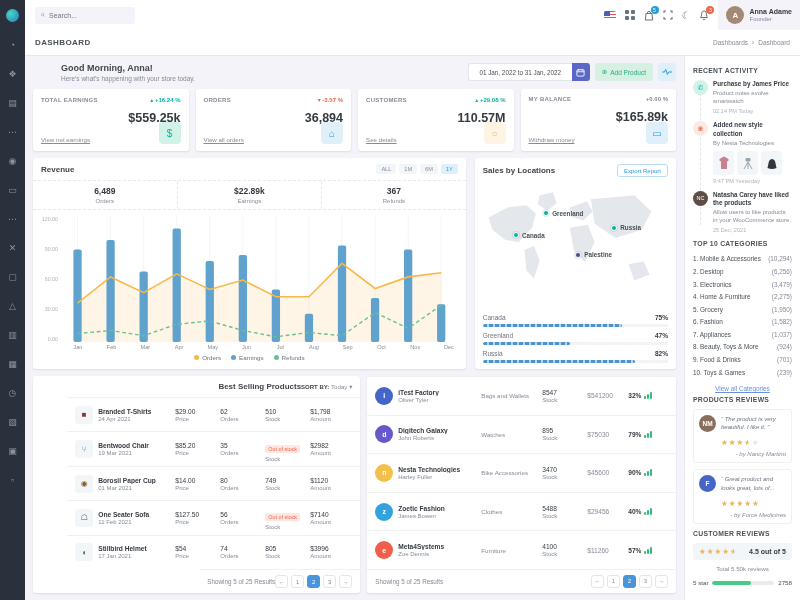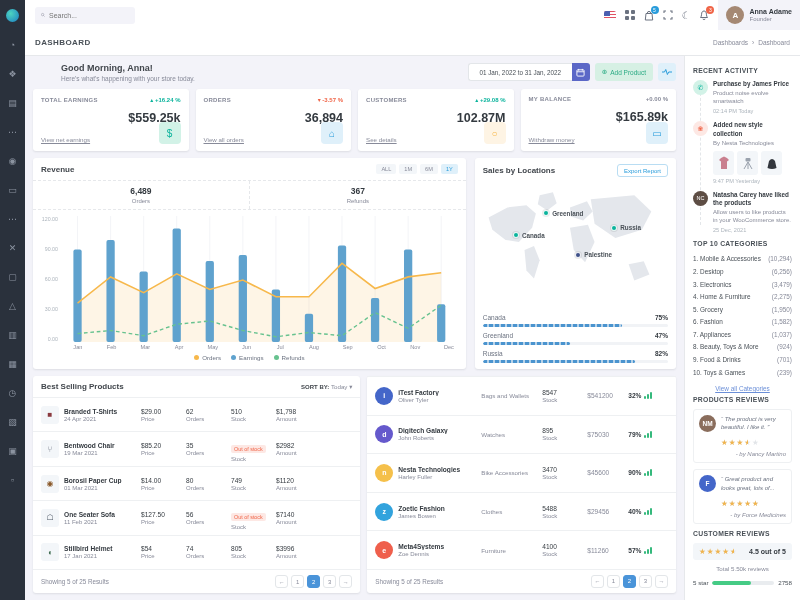--- a/index.html
+++ b/index.html
@@ -96,21 +96,21 @@
   .marker i{width:6px;height:6px;border-radius:50%;border:1.5px solid rgba(255,255,255,.9);box-shadow:0 0 0 1px rgba(0,0,0,.08);}
   .loc-rows{padding:4px 8px 6px;}
   .loc-row{margin-top:5px;}
   .loc-line{display:flex;justify-content:space-between;font-size:6.5px;color:#6b7280;}
   .loc-line b{color:#343a40;}
   .loc-track{height:3px;background:#f1f3f6;border-radius:2px;margin-top:3px;overflow:hidden;}
   .loc-fill{height:3px;border-radius:2px;
     background:repeating-linear-gradient(90deg,#4a94cf 0 4px,rgba(74,148,207,.35) 4px 6px);}
   
   .row3{display:flex;gap:7px;flex:1;min-height:0;}
-  .bsp{flex:1.06;min-width:0;display:flex;flex-direction:column;}
+  .bsp{flex:1.06;min-width:0;display:flex;flex-direction:column;align-items:flex-end;}
   .tsl{flex:1;min-width:0;display:flex;flex-direction:column;}
   .sortby{margin-left:auto;font-size:6.2px;color:#878a99;}
   .sortby b{color:#41464c;font-size:6px;}
   .trow{display:flex;align-items:center;border-top:1px solid #eef0f2;padding:4px 8px;gap:5px;flex:1;}
   .thumb{width:18px;height:18px;border-radius:3px;background:#f3f6f9;display:flex;align-items:center;
     justify-content:center;font-size:8px;flex-shrink:0;}
   .pname{width:72px;min-width:0;}
   .pname .n{font-size:6.6px;font-weight:bold;color:#343a40;white-space:nowrap;overflow:hidden;}
   .pname .d{font-size:6px;color:#878a99;margin-top:1px;}
   .cell{width:40px;}
@@ -306,21 +306,21 @@
               </div>
             <div class="c-value">36,894</div>
             <span class="c-link">View all orders</span>
             <span class="c-icon" style="color: rgb(41, 156, 219); background: rgb(223, 240, 250);">⌂</span>
           </div>
           <div class="card">
             <div class="c-top">
                 <span class="c-label">CUSTOMERS</span>
                 <span class="c-delta" style="color: rgb(10, 179, 156);">▴ +29.08 %</span>
               </div>
-            <div class="c-value">102.87M</div>
+            <div class="c-value">110.57M</div>
             <span class="c-link">See details</span>
             <span class="c-icon" style="color: rgb(247, 184, 75); background: rgb(254, 244, 228);">○</span>
           </div>
           <div class="card">
             <div class="c-top">
                 <span class="c-label">MY BALANCE</span>
                 <span class="c-delta" style="color: rgb(135, 138, 153);">+0.00 %</span>
               </div>
             <div class="c-value">$165.89k</div>
             <span class="c-link">Withdraw money</span>
@@ -336,20 +336,24 @@
                 <span class="tab">ALL</span>
                 <span class="tab">1M</span>
                 <span class="tab">6M</span>
                 <span class="tab active">1Y</span>
               </span>
             </div>
             <div class="rev-stats">
               <div class="rstat">
                   <div class="v" style="color: rgb(52, 58, 64);">6,489</div>
                   <div class="l">Orders</div>
+                </div>
+              <div class="rstat">
+                  <div class="v" style="color: rgb(52, 58, 64);">$22.89k</div>
+                  <div class="l">Earnings</div>
                 </div>
               <div class="rstat">
                   <div class="v" style="color: rgb(52, 58, 64);">367</div>
                   <div class="l">Refunds</div>
                 </div>
             </div>
             <div class="chart-wrap">
               <div class="ylab" id="y-labels">
                   <span>120.00</span>
                   <span>90.00</span>

